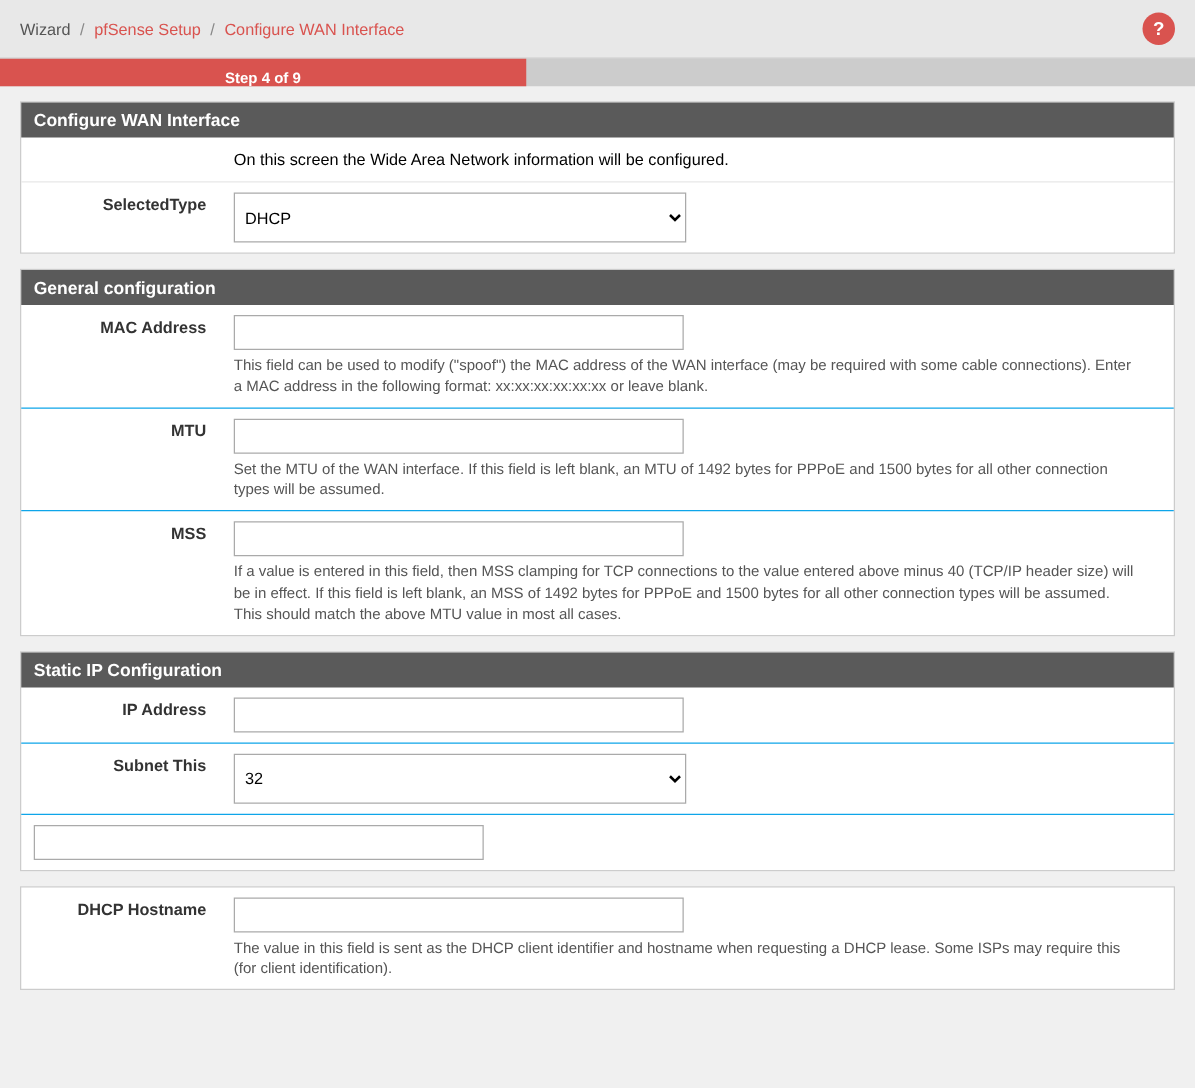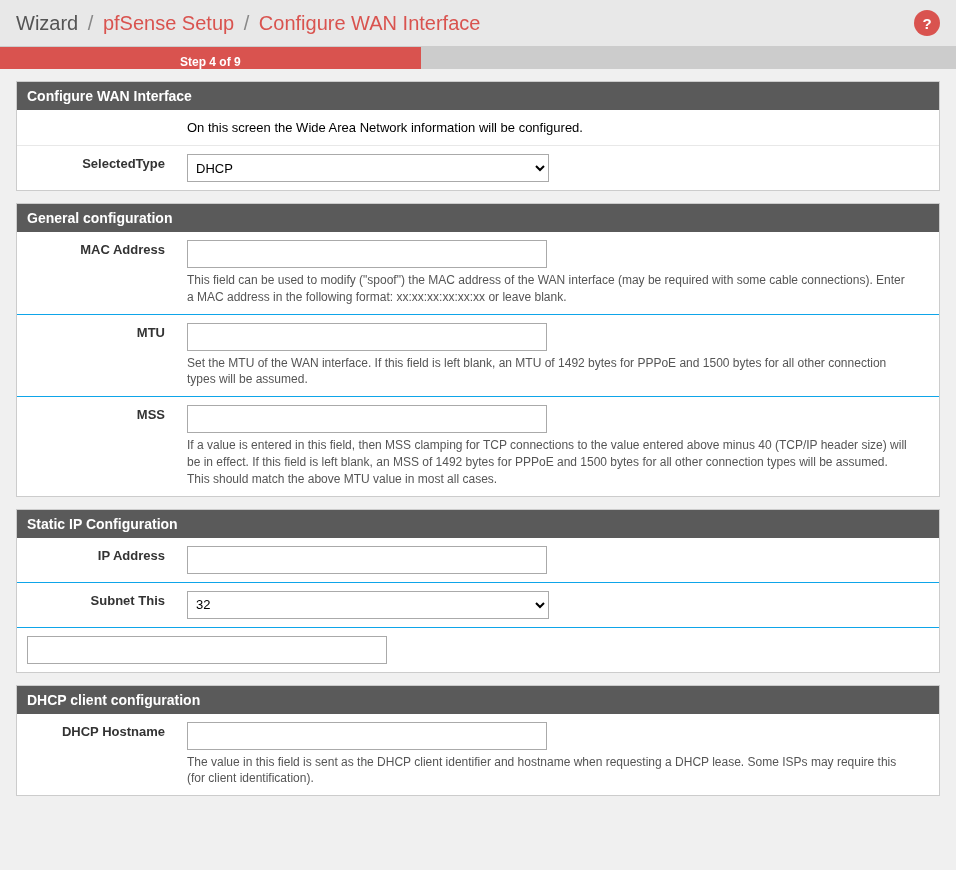--- a/index.html
+++ b/index.html
@@ -8,21 +8,21 @@
     
     .breadcrumb-bar {
       background: #e8e8e8;
       border-bottom: 1px solid #ccc;
       padding: 10px 16px;
       display: flex;
       align-items: center;
       justify-content: space-between;
     }
     .breadcrumb {
-      font-size: 20px;
+      font-size: 13px;
       color: #555;
     }
     .breadcrumb a {
       color: #d9534f;
       text-decoration: none;
     }
     .breadcrumb .sep { color: #888; margin: 0 4px; }
     .breadcrumb .current { color: #d9534f; font-weight: normal; }
     .help-icon {
       width: 26px; height: 26px;
@@ -102,21 +102,21 @@
       width: 360px;
       height: 28px;
       border: 1px solid #aaa;
       padding: 3px 6px;
       font-size: 13px;
       background: #fff;
     }
 
     .form-field select {
       width: 362px;
-      height: 28px;
+      height: 40px;
       border: 1px solid #aaa;
       padding: 2px 4px;
       font-size: 13px;
       background: #fff;
     }
 
     .form-field .help-text {
       margin-top: 4px;
       font-size: 12px;
       color: #555;
@@ -234,23 +234,20 @@
     </div>
 
     <div class="form-row">
       <div class="form-field">
         <input type="text" value="" style="">
       </div>
     </div>
   </div>
 
   <div class="section">
-    <div class="section-header">
-      <span>DHCP client configuration</span>
-    </div>
 
     <div class="form-row">
       <div class="form-label">DHCP Hostname</div>
       <div class="form-field">
         <input type="text" value="" style="">
         <div class="help-text">The value in this field is sent as the DHCP client identifier and hostname when requesting a DHCP lease. Some ISPs may require this (for client identification).</div>
       </div>
     </div>
   </div>
 

